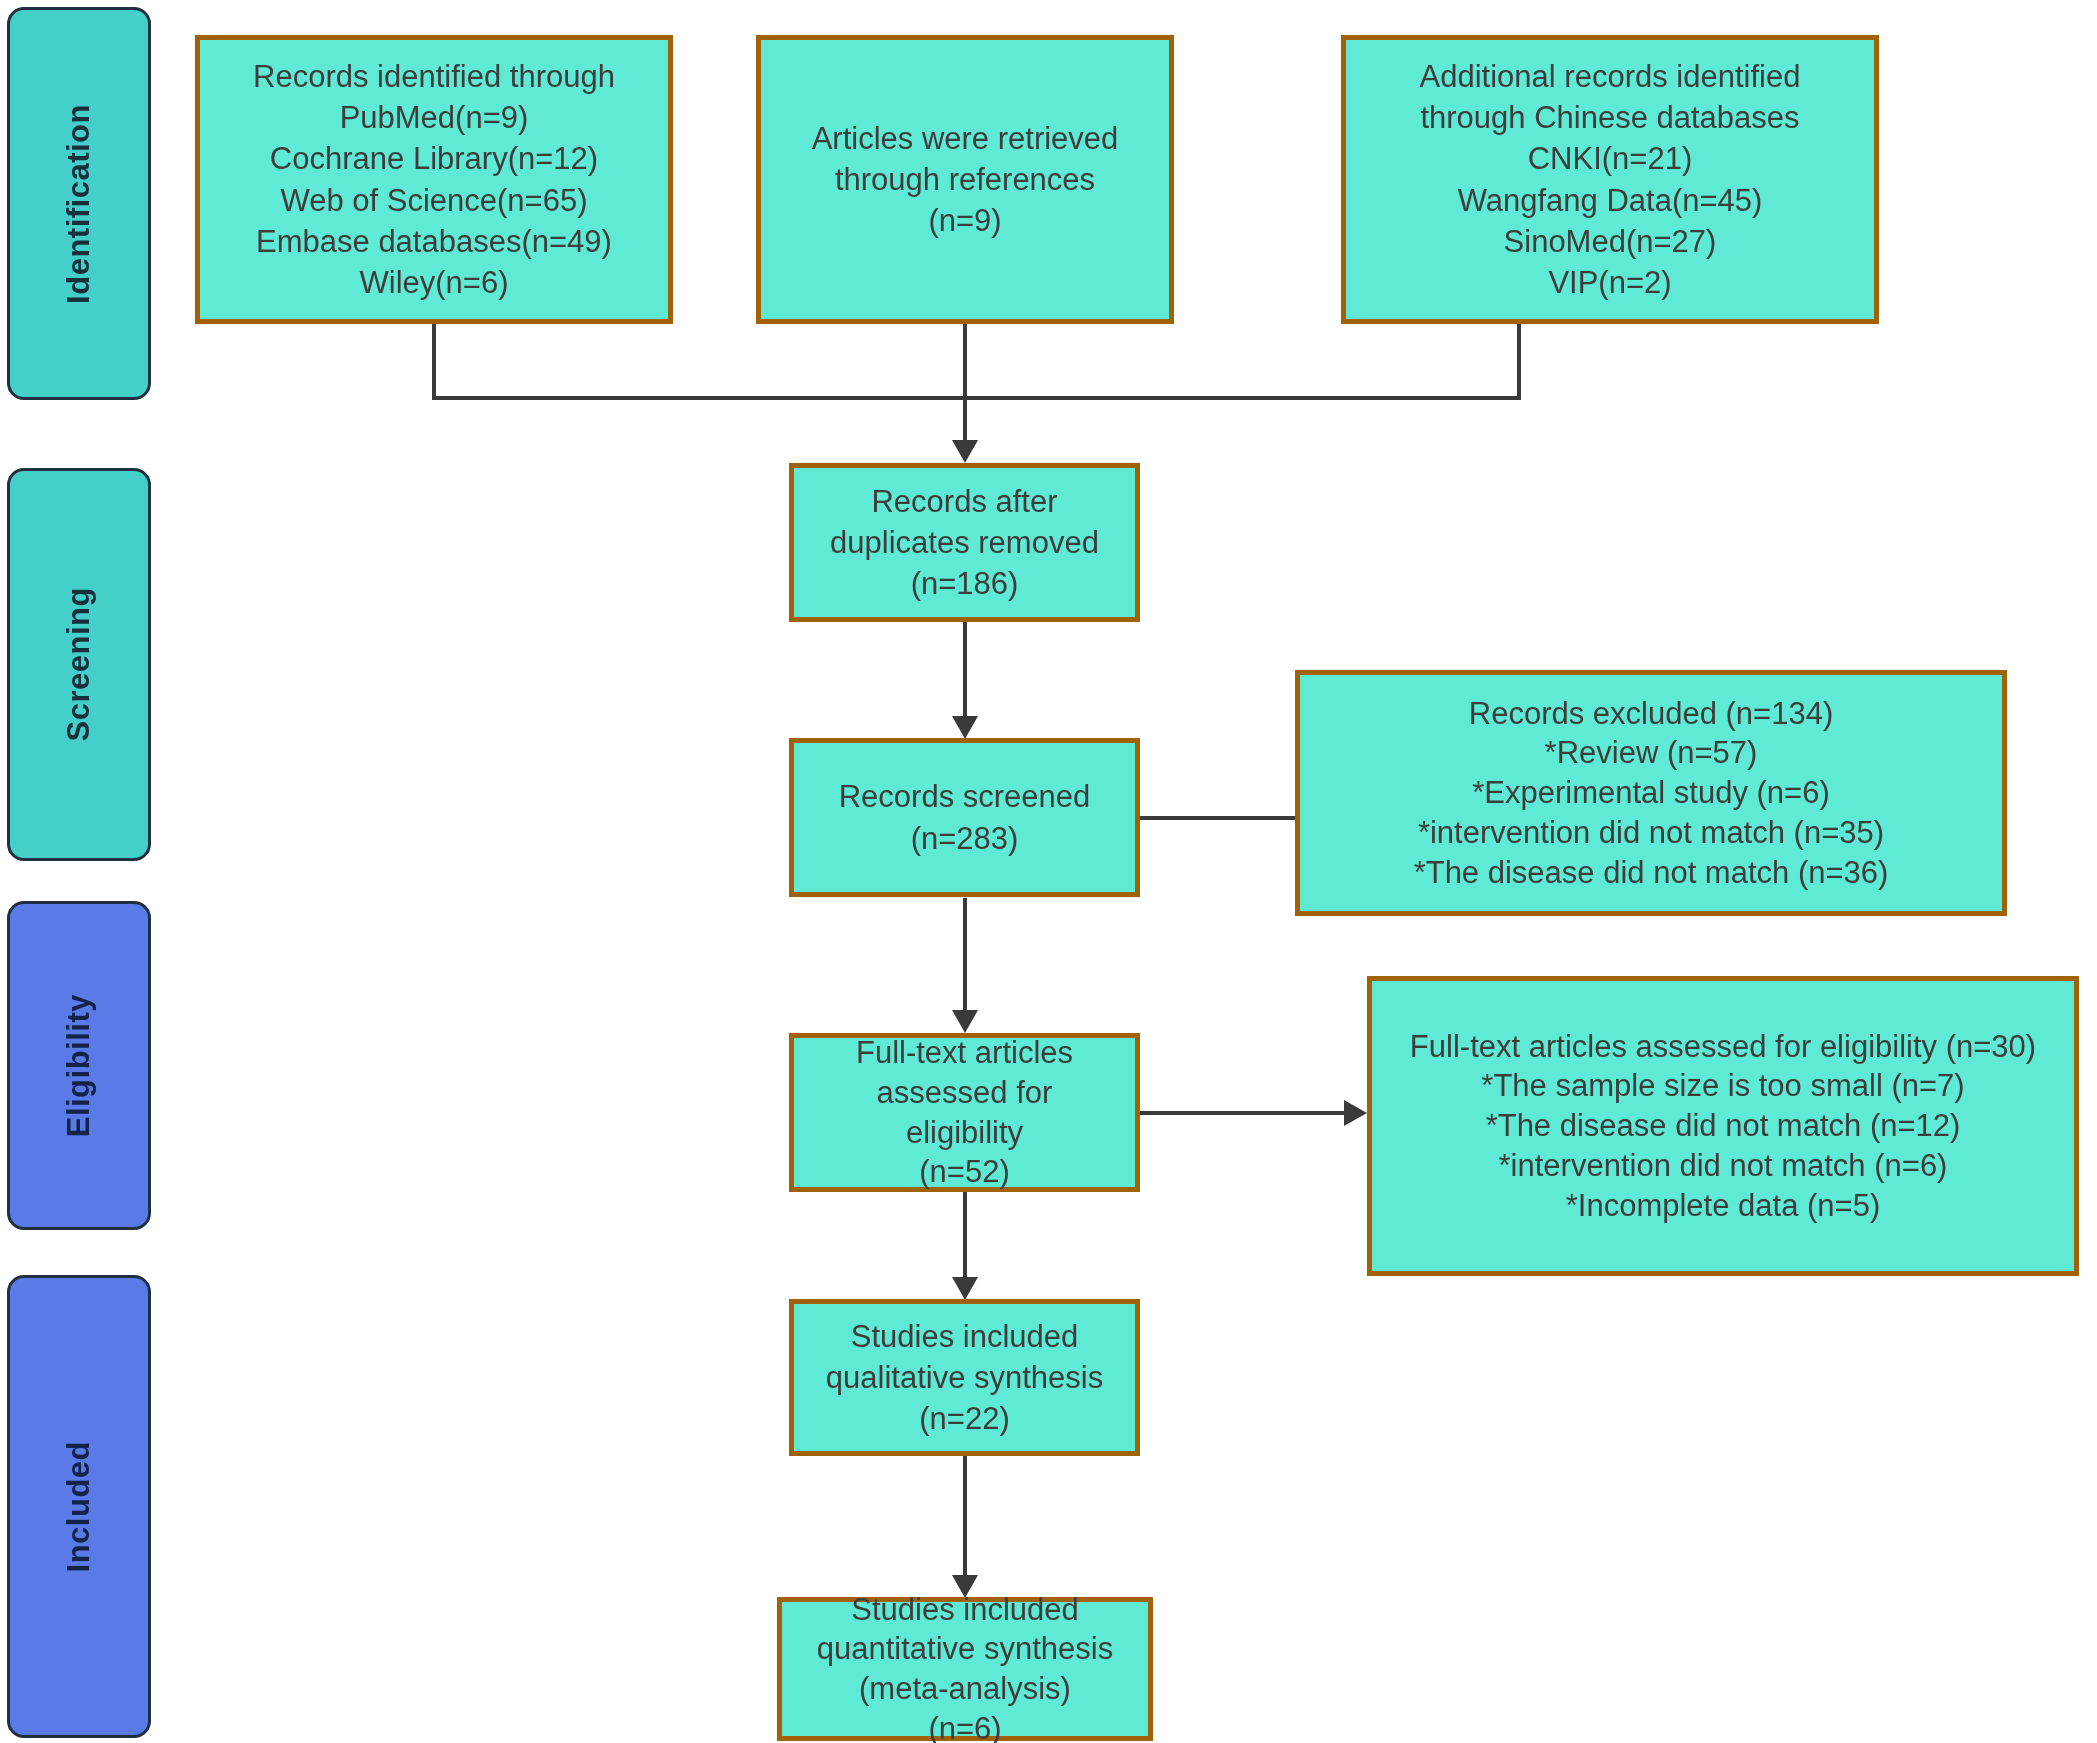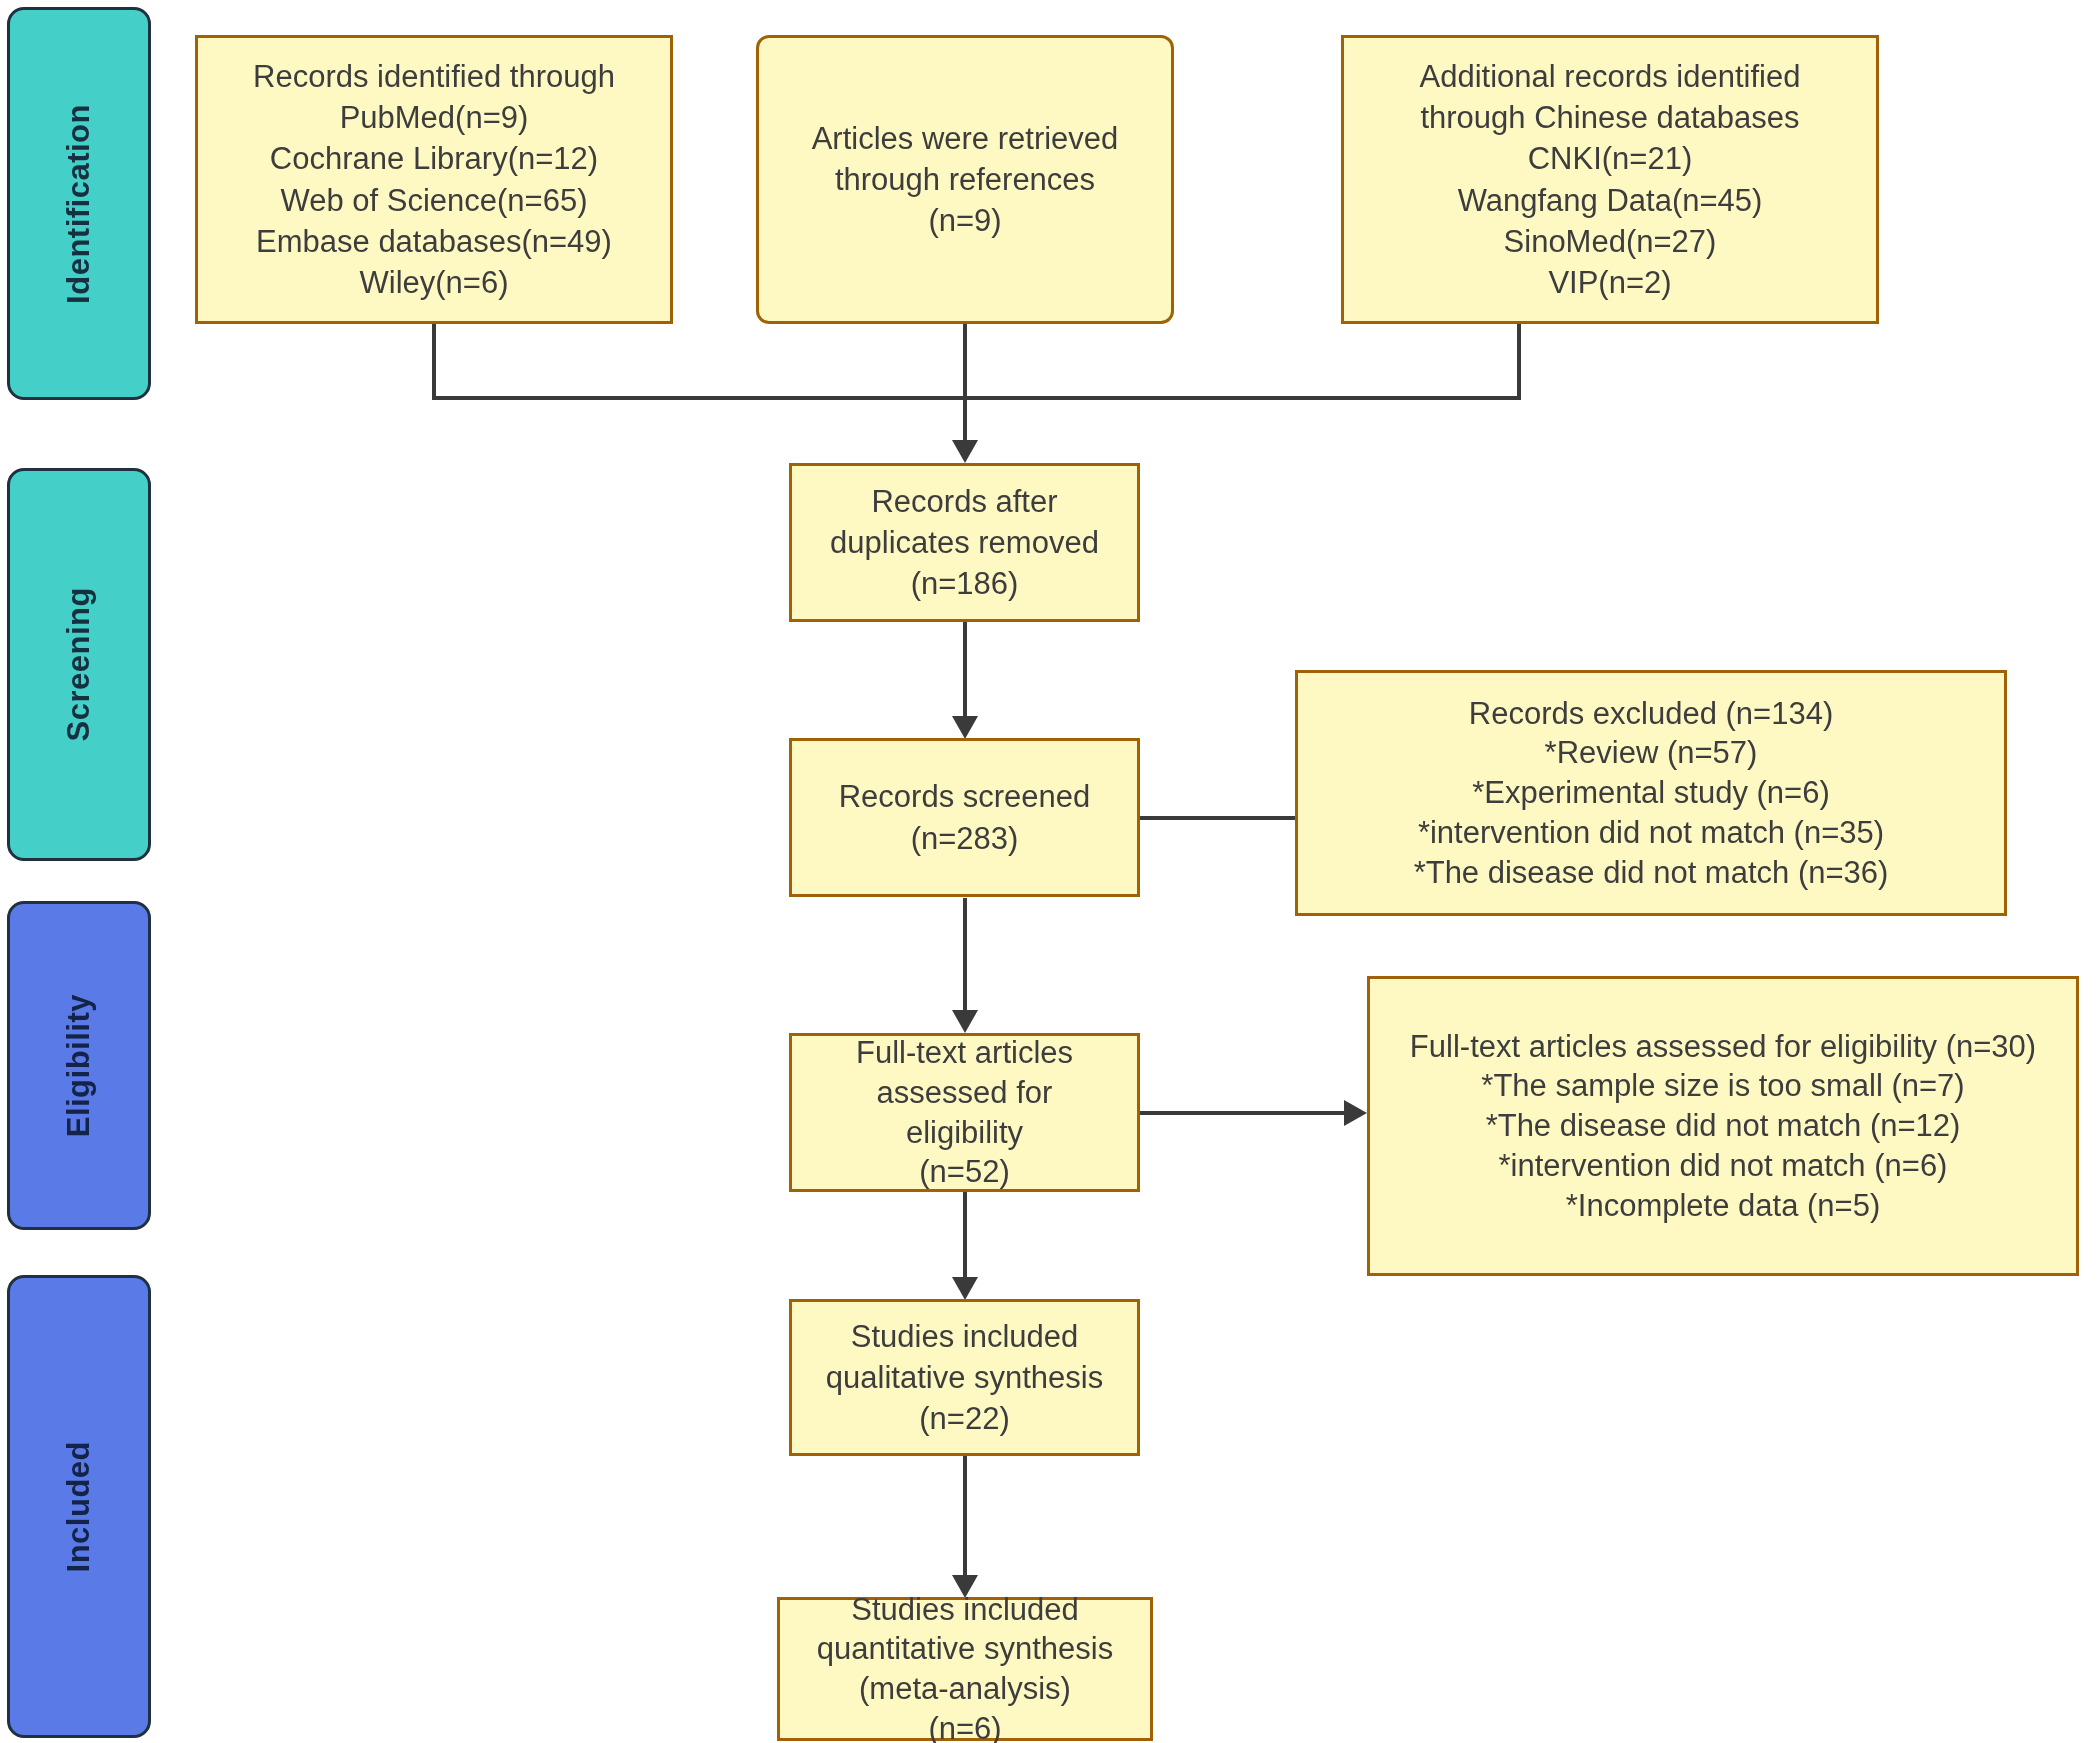--- a/index.html
+++ b/index.html
@@ -39,22 +39,22 @@
     white-space: nowrap;
   }
   .stage.teal { background: #45cfc9; }
   .stage.blue { background: #5a7ae8; }
   .stage.blue .stage-label { color: #132448; }
 
   
   .fbox {
     position: absolute;
     box-sizing: border-box;
-    background: #fef9c3;
-    border: 3px solid #a16207;
+    background: #5eead4;
+    border: 5px solid #a16207;
     display: flex;
     align-items: center;
     justify-content: center;
     padding: 5px 9px;
   }
   .fbox .txt {
     font-size: 31px;
     line-height: 1.33;
     color: #3d3d3d;
     text-align: center;
@@ -108,21 +108,21 @@
 
   <div class="fbox" style="left:195px; top:35px; width:478px; height:289px;">
     <span class="txt">Records identified through
 PubMed(n=9)
 Cochrane Library(n=12)
 Web of Science(n=65)
 Embase databases(n=49)
 Wiley(n=6)</span>
   </div>
 
-  <div class="fbox" style="left:756px; top:35px; width:418px; height:289px;border-radius:13px;">
+  <div class="fbox" style="left:756px; top:35px; width:418px; height:289px;">
     <span class="txt">Articles were retrieved
 through references
 (n=9)</span>
   </div>
 
   <div class="fbox" style="left:1299px; top:35px; width:538px; height:289px;margin-left:42px;">
     <span class="txt">Additional records identified
 through Chinese databases
 CNKI(n=21)
 Wangfang Data(n=45)

